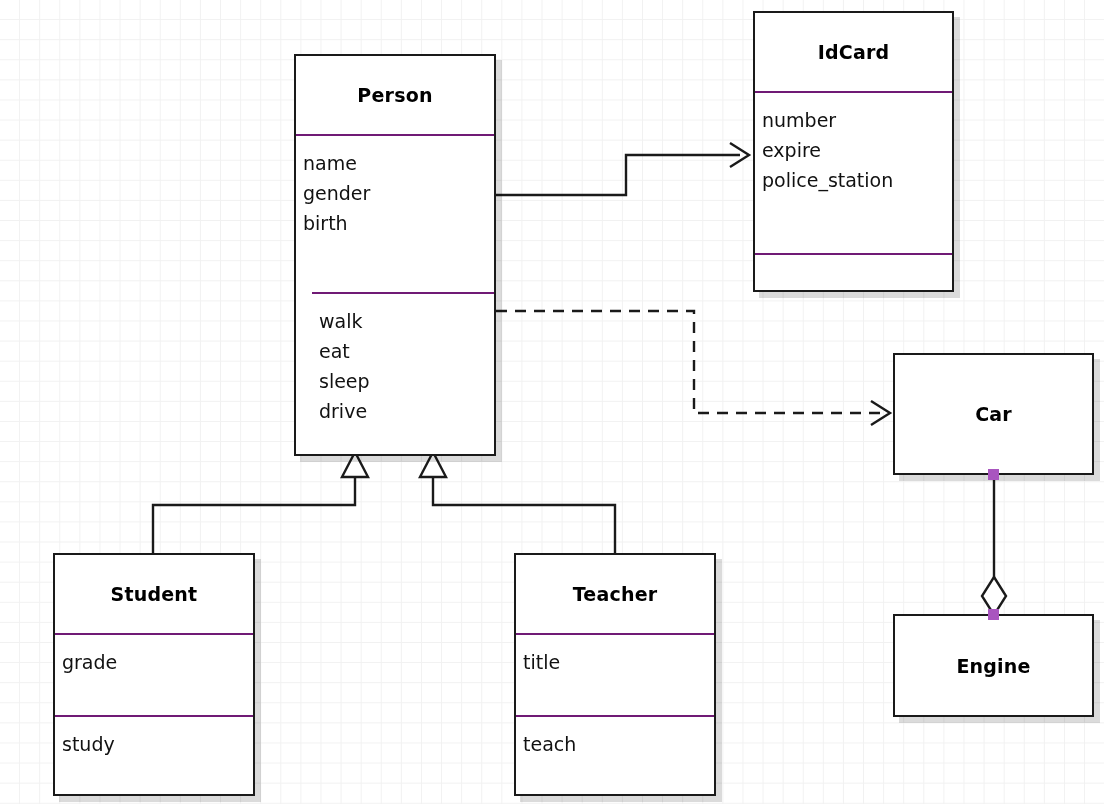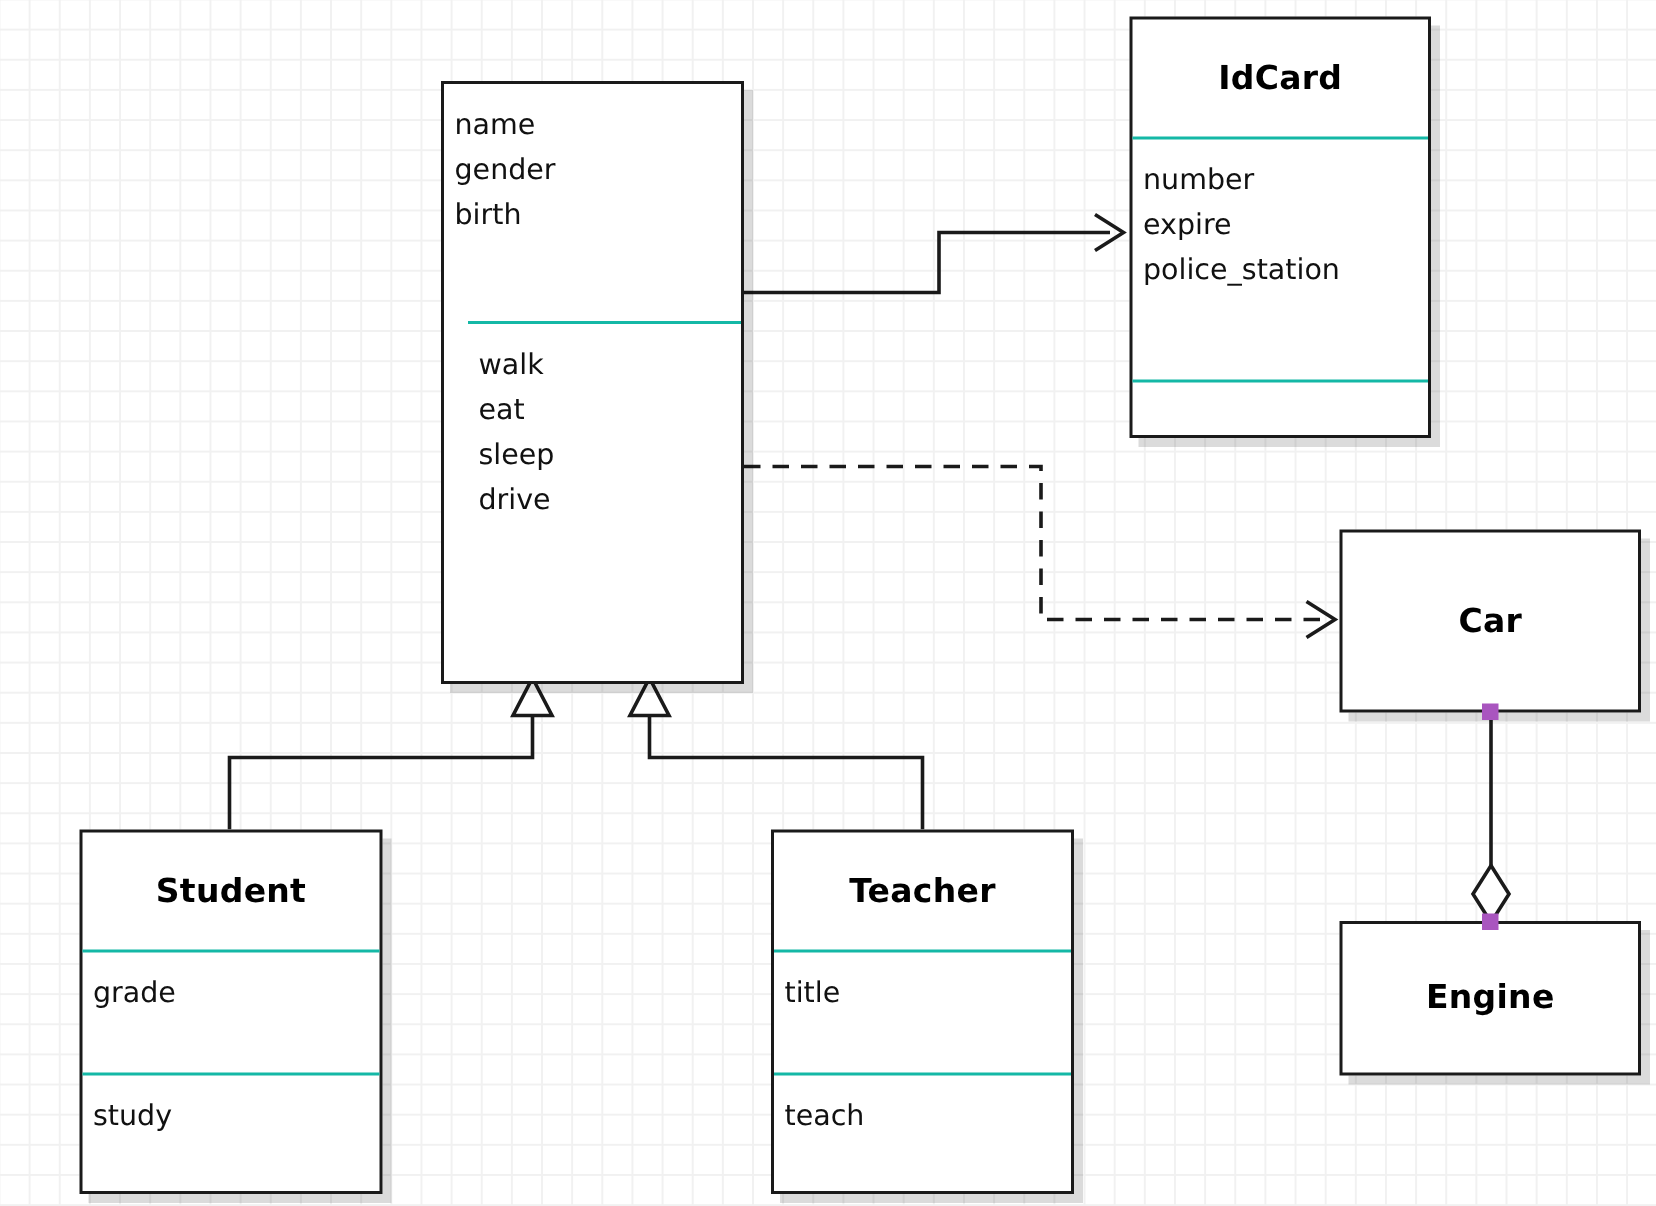--- a/index.html
+++ b/index.html
@@ -35,28 +35,28 @@
     box-shadow: 6px 6px 0 0 rgba(0,0,0,0.14);
     display: flex;
     flex-direction: column;
     z-index: 3;
   }
   .compartment {
     box-sizing: border-box;
     position: relative;
   }
   .compartment + .compartment {
-    border-top: 2px solid #14b8a6;
+    border-top: 2px solid #701a75;
   }
   .cmp-name {
     display: flex;
     align-items: center;
     justify-content: center;
     font-weight: bold;
-    font-size: 22px;
+    font-size: 19px;
     color: #000000;
     letter-spacing: 0.2px;
   }
   .cmp-list {
     padding: 12px 0 0 7px;
     font-size: 19px;
     color: #111111;
     line-height: 1.58;
   }
   .cmp-list .member {
@@ -98,20 +98,23 @@
       <path d="M 433,452 L 446,477 L 420,477 Z" fill="#ffffff" stroke="#1a1a1a" stroke-width="2.4" stroke-linejoin="miter"></path>
     </g>
 
     <g>
       <path d="M 994,475 L 994,614" fill="none" stroke="#1a1a1a" stroke-width="2.4"></path>
       <path d="M 994,577 L 1006,596 L 994,615 L 982,596 Z" fill="#ffffff" stroke="#1a1a1a" stroke-width="2.4" stroke-linejoin="miter"></path>
     </g>
   </svg>
 
   <div class="uml-class" style="left:294px; top:54px; width:202px; height:402px;">
+    <div class="compartment cmp-name" style="height:78px;">
+      <span>Person</span>
+    </div>
     <div class="compartment cmp-list" style="height:158px;">
       <div class="member">name</div>
       <div class="member">gender</div>
       <div class="member">birth</div>
     </div>
     <div class="compartment cmp-list" style="flex:1;margin-left:16px;">
       <div class="member">walk</div>
       <div class="member">eat</div>
       <div class="member">sleep</div>
       <div class="member">drive</div>

